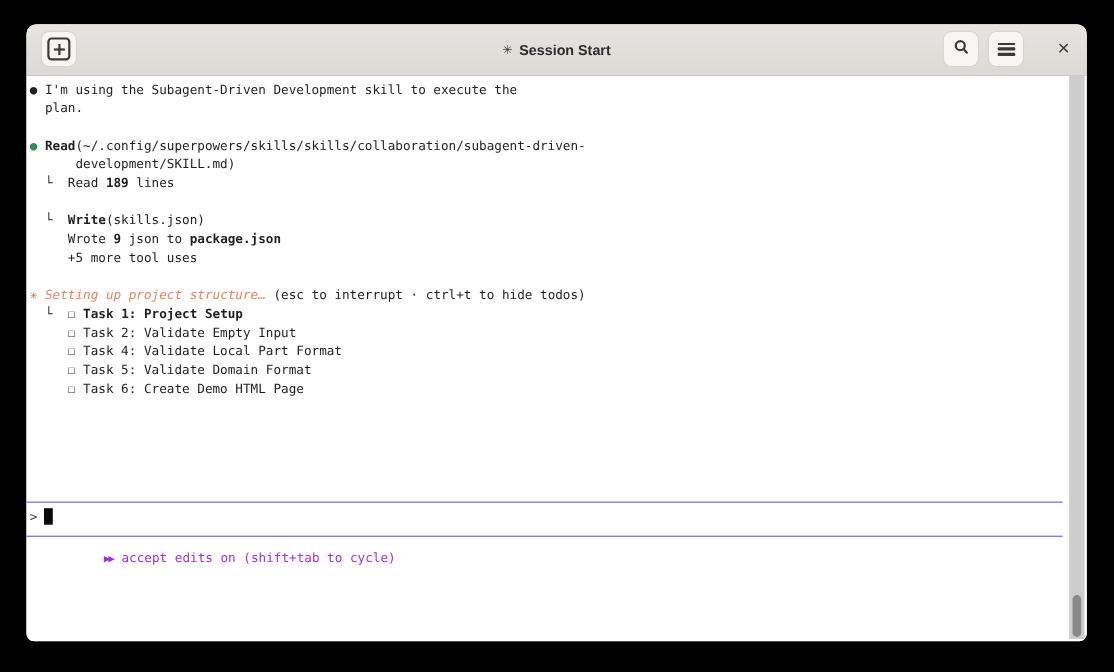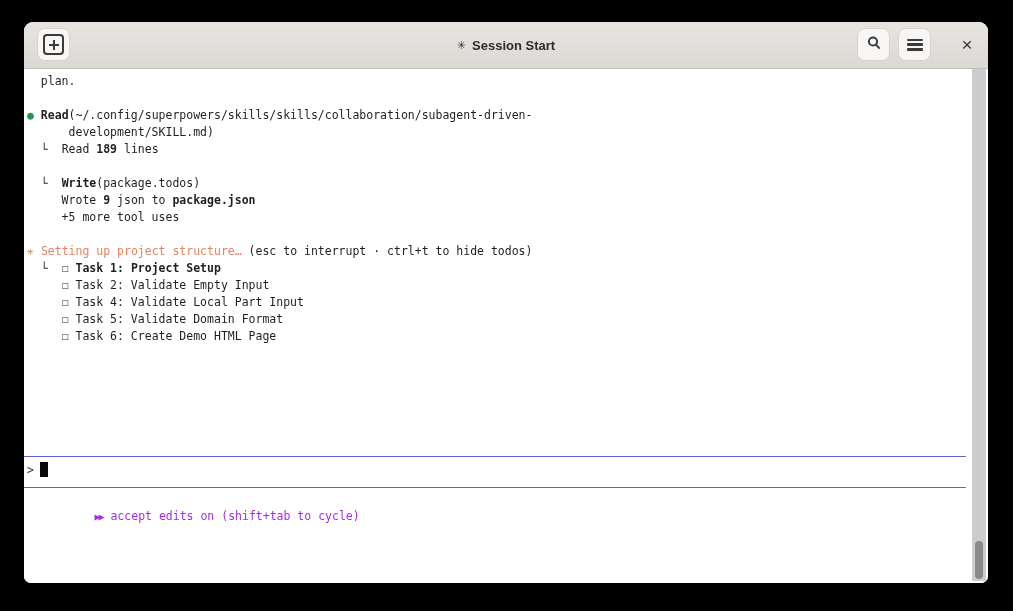--- a/index.html
+++ b/index.html
@@ -32,29 +32,29 @@
              font:700 13px "Liberation Sans",sans-serif;color:#2c2c2c;}
   .win-title .spark-sm{font-size:11px;font-weight:400;color:#3a3a3a;}
   
   .content{position:absolute;top:47px;left:0;right:0;bottom:0;background:#fff;
            font:11.5px/17px "DejaVu Sans Mono",monospace;color:#1f1f1f;}
   #term-lines{position:absolute;top:4px;left:3px;right:18px;}
   .line{height:17px;white-space:pre;}
   .b{font-weight:bold;}
   .green{color:#2a9150;}
   .spark{color:#d96c47;}
-  .orange{color:#e8845f;}
+  .orange{color:#e8845f;font-style:italic;}
   
   .input-box{position:absolute;left:0;right:22px;top:387px;height:30px;
              border-top:1px solid #6060d2;border-bottom:1px solid #6060d2;}
   .prompt-row{padding:5px 0 0 3px;color:#3a3a3a;}
   .cursor{display:inline-block;width:8px;height:15px;background:#0a0a0a;
           margin-left:6px;vertical-align:-3px;}
   
-  .status{position:absolute;top:422px;left:15px;color:#a42ce8;white-space:pre;}
+  .status{position:absolute;top:413px;left:15px;color:#a42ce8;white-space:pre;}
   .ff-icon{font-size:10px;letter-spacing:-2px;margin-right:8px;}
   
   .scrollbar{position:absolute;top:0;bottom:2px;right:2px;width:14px;background:#cdcdcd;}
   .thumb{position:absolute;left:3px;width:8px;top:472px;height:38px;border-radius:4px;
          background:#8a8a8a;}
 </style>
 </head>
 <body>
 
 <div class="stage">
@@ -83,34 +83,35 @@
             <i></i>
           </span>
       </button>
       <button class="tb-btn flat btn-close">
         <span class="close-glyph">×</span>
       </button>
     </div>
 
     <div class="content">
       <div id="term-lines">
+          <div class="line"><span>● </span><span>I'm using the Subagent-Driven Development skill to execute the</span></div>
           <div class="line"><span>  plan.</span></div>
           <div class="line">&nbsp;</div>
           <div class="line"><span class="green">● </span><span class="b">Read</span><span>(~/.config/superpowers/skills/skills/collaboration/subagent-driven-</span></div>
           <div class="line"><span>      development/SKILL.md)</span></div>
           <div class="line"><span>  └  </span><span>Read </span><span class="b">189</span><span> lines</span></div>
           <div class="line">&nbsp;</div>
-          <div class="line"><span>  └  </span><span class="b">Write</span><span>(package.todos)</span></div>
+          <div class="line"><span>  └  </span><span class="b">Write</span><span>(skills.json)</span></div>
           <div class="line"><span>     Wrote </span><span class="b">9</span><span> json to </span><span class="b">package.json</span></div>
           <div class="line"><span>     +5 more tool uses</span></div>
           <div class="line">&nbsp;</div>
           <div class="line"><span class="spark">✳</span><span> </span><span class="orange">Setting up project structure…</span><span> (esc to interrupt · ctrl+t to hide todos)</span></div>
           <div class="line"><span>  └  </span><span>☐</span><span> </span><span class="b">Task 1: Project Setup</span></div>
           <div class="line"><span>     </span><span>☐</span><span> Task 2: Validate Empty Input</span></div>
-          <div class="line"><span>     </span><span>☐</span><span> Task 4: Validate Local Part Input</span></div>
+          <div class="line"><span>     </span><span>☐</span><span> Task 4: Validate Local Part Format</span></div>
           <div class="line"><span>     </span><span>☐</span><span> Task 5: Validate Domain Format</span></div>
           <div class="line"><span>     </span><span>☐</span><span> Task 6: Create Demo HTML Page</span></div>
         </div>
 
       <div class="input-box">
         <div class="prompt-row">
           <span>&gt;</span><span class="cursor"></span>
         </div>
       </div>
 

